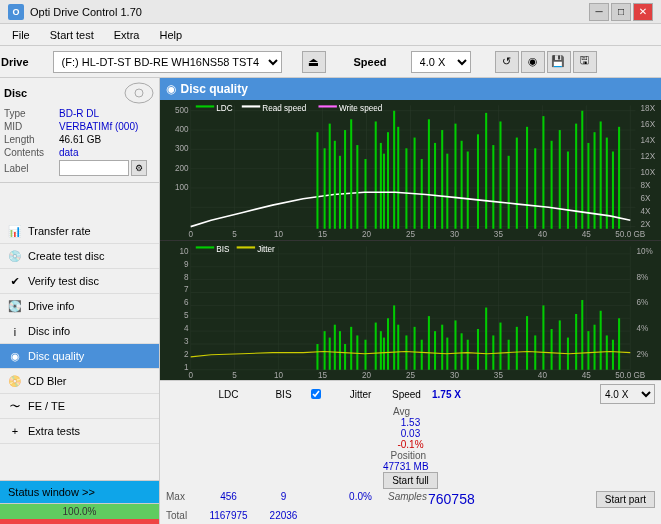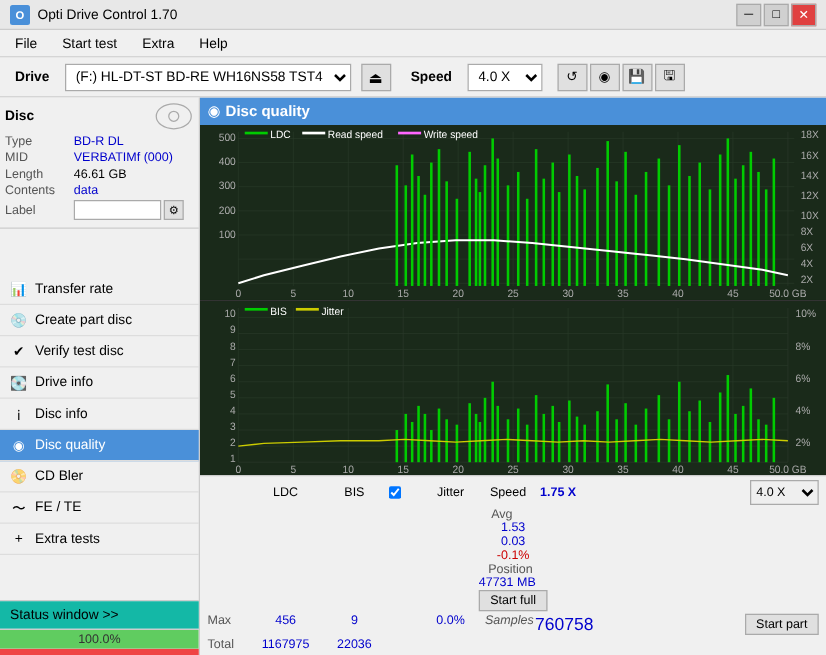--- a/index.html
+++ b/index.html
@@ -11,21 +11,21 @@
     .title-bar-icon { width: 16px; height: 16px; background: #4a90d9; border-radius: 2px; display: flex; align-items: center; justify-content: center; color: white; font-size: 9px; font-weight: bold; }
     .title-bar-controls { display: flex; gap: 2px; }
     .tb-btn { width: 20px; height: 18px; background: #d0d0d0; border: 1px solid #aaa; display: flex; align-items: center; justify-content: center; font-size: 10px; cursor: pointer; }
     .tb-btn.close { background: #e04040; color: white; }
     
     
     .menu-bar { background: #f0f0f0; display: flex; align-items: center; padding: 2px 4px; border-bottom: 1px solid #ccc; height: 22px; gap: 4px; }
     .menu-item { padding: 2px 8px; cursor: pointer; font-size: 11px; }
     
     
-    .drive-toolbar { background: #f0f0f0; display: flex; align-items: center; padding: 2px 12px; border-bottom: 1px solid #ccc; height: 32px; gap: 8px; }
+    .drive-toolbar { background: #f0f0f0; display: flex; align-items: center; padding: 2px 1px; border-bottom: 1px solid #ccc; height: 32px; gap: 20px; }
     .drive-label { font-size: 11px; font-weight: bold; margin-right: 4px; }
     .drive-select { height: 22px; font-size: 11px; border: 1px solid #aaa; background: white; padding: 0 4px; min-width: 200px; }
     .eject-btn { width: 24px; height: 22px; background: #e0e0e0; border: 1px solid #aaa; display: flex; align-items: center; justify-content: center; cursor: pointer; font-size: 12px; }
     .speed-label { font-size: 11px; font-weight: bold; margin-left: 8px; margin-right: 4px; }
     .speed-select { height: 22px; font-size: 11px; border: 1px solid #aaa; background: white; padding: 0 4px; width: 60px; }
     .toolbar-icons { display: flex; gap: 2px; margin-left: 4px; }
     .toolbar-icon-btn { width: 24px; height: 22px; background: #e0e0e0; border: 1px solid #aaa; display: flex; align-items: center; justify-content: center; cursor: pointer; font-size: 11px; }
     
     
     .main-layout { display: flex; height: calc(524px - 24px - 22px - 32px); }
@@ -44,21 +44,21 @@
     .label-input { height: 16px; border: 1px solid #aaa; font-size: 10px; width: 70px; padding: 0 2px; }
     .label-btn { width: 16px; height: 16px; background: #e0e0e0; border: 1px solid #aaa; margin-left: 2px; display: flex; align-items: center; justify-content: center; font-size: 9px; cursor: pointer; }
     
     
     .nav-item { display: flex; align-items: center; padding: 5px 8px; cursor: pointer; font-size: 11px; border-bottom: 1px solid #ddd; gap: 6px; }
     .nav-item.active { background: #4a90d9; color: white; }
     .nav-icon { width: 14px; height: 14px; display: flex; align-items: center; justify-content: center; font-size: 11px; flex-shrink: 0; }
     
     
     .status-bar { margin-top: auto; border-top: 1px solid #ccc; }
-    .status-window-btn { display: flex; align-items: center; padding: 5px 8px; cursor: pointer; font-size: 11px; gap: 6px; background: #14b8a6; }
+    .status-window-btn { display: flex; align-items: center; padding: 5px 8px; cursor: pointer; font-size: 11px; gap: 6px; background: #0ea5e9; }
     .status-progress-bar { height: 16px; background: #e0e0e0; border-top: 1px solid #ccc; position: relative; overflow: hidden; text-align: right; }
     .status-progress-fill { height: 100%; background: #60cc60; }
     .status-text { position: absolute; left: 0; top: 0; width: 100%; height: 100%; display: flex; align-items: center; justify-content: center; font-size: 10px; color: #333; }
     .status-bottom { display: flex; justify-content: center; align-items: center; padding: 2px 6px; font-size: 10px; background: #e8e8e8; border-top: 7px solid #ef4444; height: 18px; }
     
     
     .content-area { flex: 1; display: flex; flex-direction: column; overflow: hidden; }
     
     
     .disc-quality-header { background: #4a90d9; display: flex; align-items: center; padding: 2px 6px; height: 22px; gap: 4px; }
@@ -156,21 +156,21 @@
       </div>
     </div>
 
     <div>
       <div class="nav-item">
         <span class="nav-icon">📊</span>
         <span>Transfer rate</span>
       </div>
       <div class="nav-item">
         <span class="nav-icon">💿</span>
-        <span>Create part disc</span>
+        <span>Create test disc</span>
       </div>
       <div class="nav-item">
         <span class="nav-icon">✔</span>
         <span>Verify test disc</span>
       </div>
       <div class="nav-item">
         <span class="nav-icon">💽</span>
         <span>Drive info</span>
       </div>
       <div class="nav-item">

